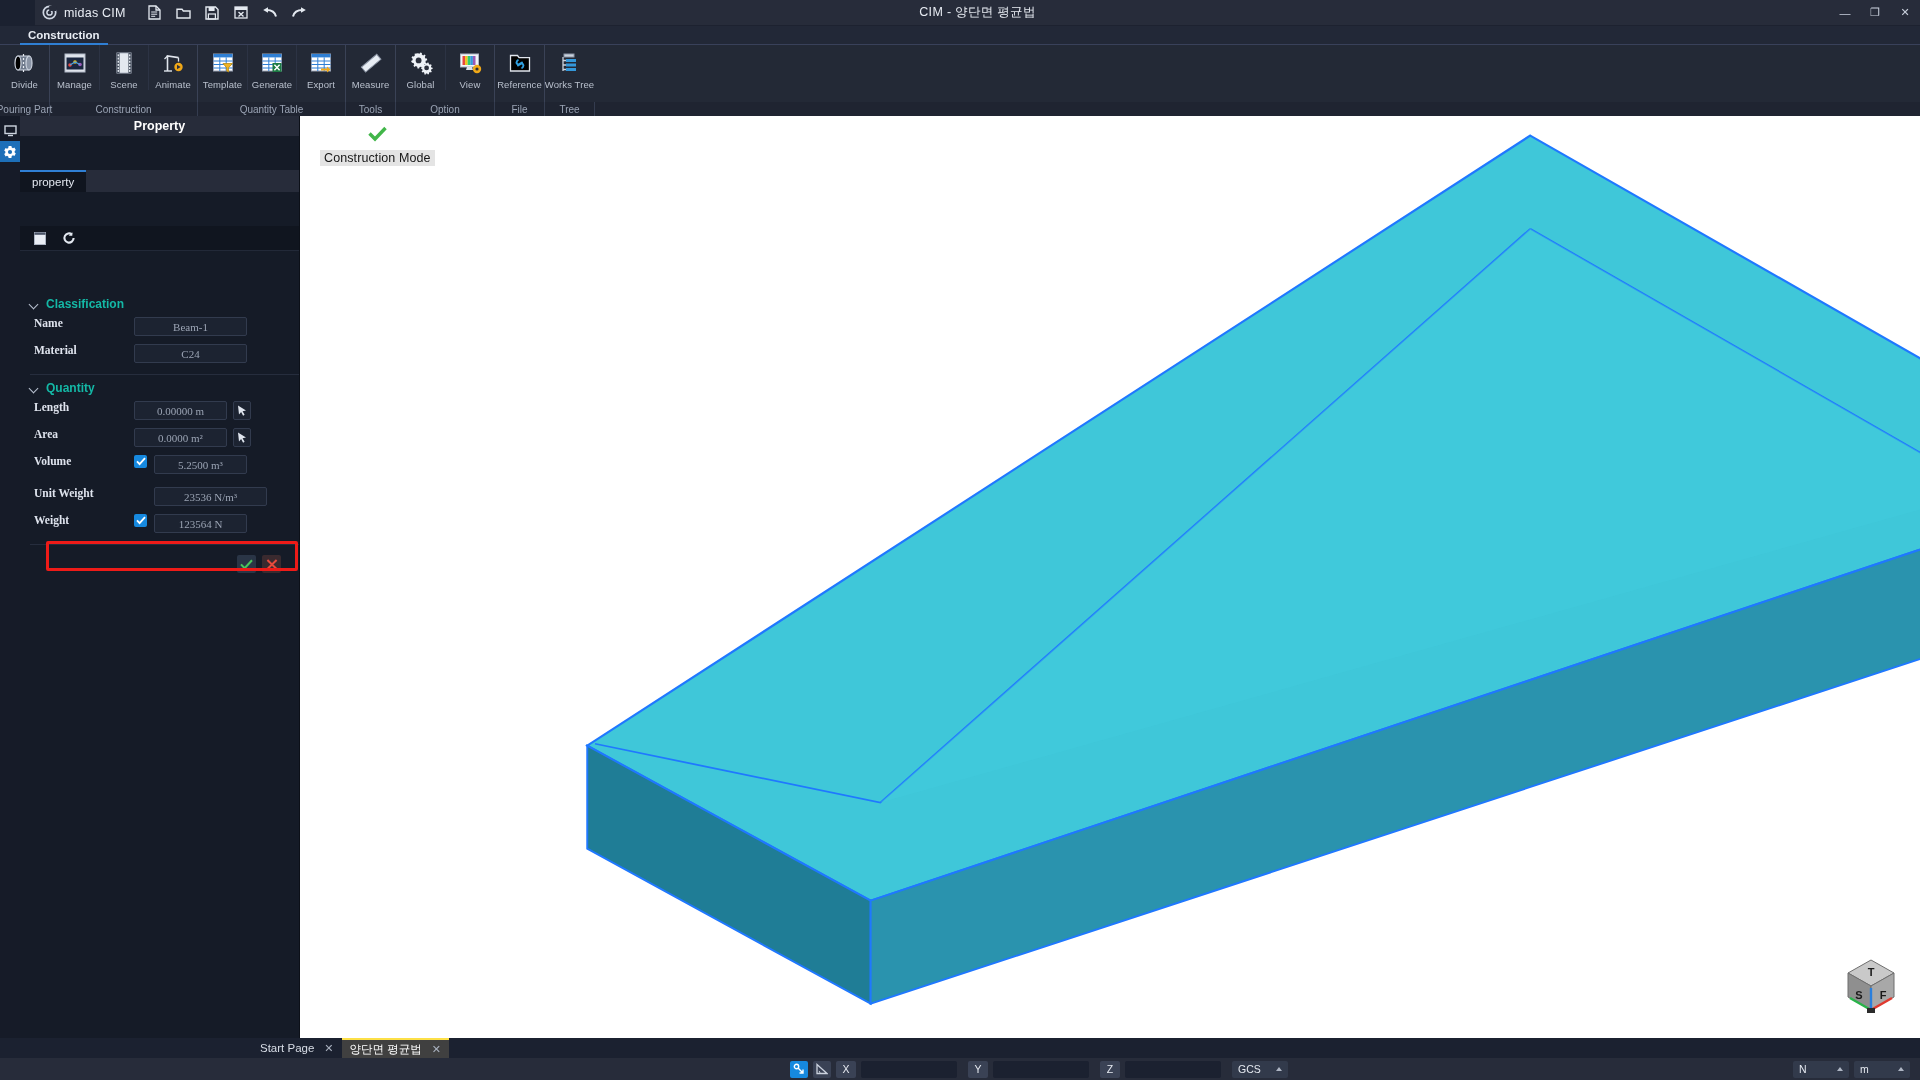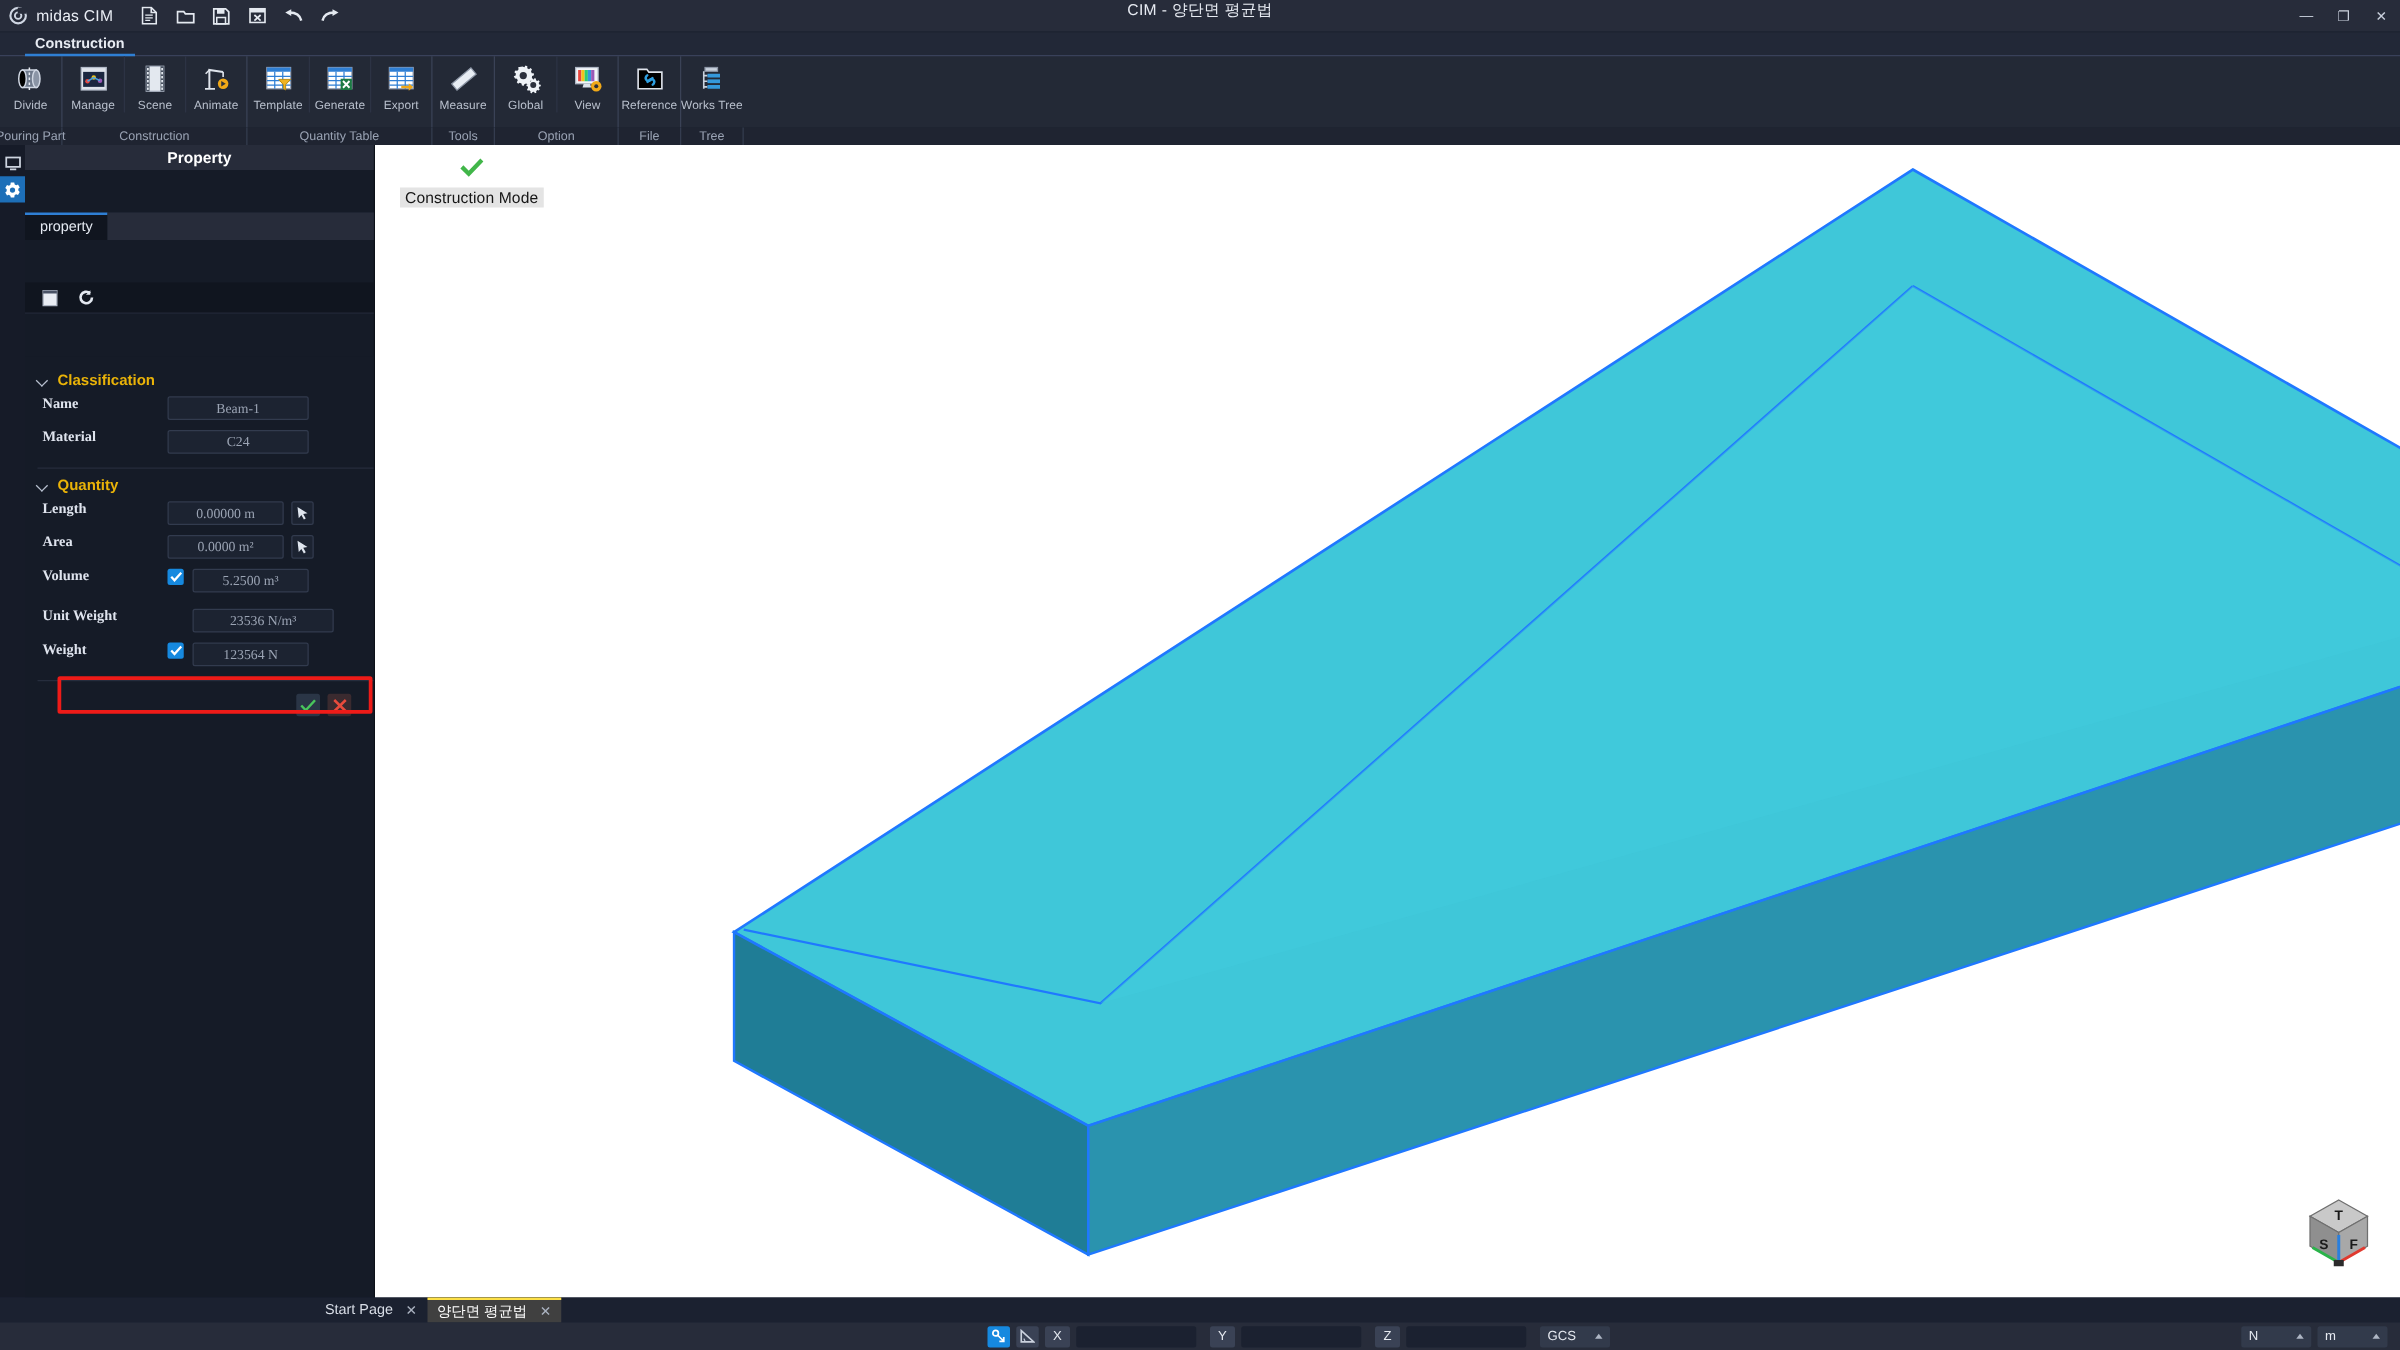--- a/index.html
+++ b/index.html
@@ -8,22 +8,22 @@
     overflow: hidden;
     background: #1b2130;
     font-family: "Liberation Sans", sans-serif;
     color: #d6dbe5;
     -webkit-font-smoothing: antialiased;
   }
   #app { position: relative; width: 1920px; height: 1080px; display: flex; flex-direction: column; }
 
   
   .titlebar {
-    height: 26px; background: #272c3a; display: flex; 
-    position: relative; flex: 0 0 26px; border-bottom: 1px solid #1d2230;
+    height: 26px; background: #272c3a; display: flex; align-items: center;
+    position: relative; flex: 0 0 26px; border-bottom: 1px solid #1d2230; margin-left: 35px;
   }
   .brand { display: flex; align-items: center; gap: 7px; padding-left: 7px; }
   .brand-logo { width: 15px; height: 15px; position: relative; }
   .brand-logo svg { display: block; }
   .brand-text { font-size: 12.5px; color: #e9edf4; letter-spacing: .2px; }
   .qa-icons { display: flex; align-items: center; gap: 0px; margin-left: 14px; }
   .qa-btn {
     width: 29px; height: 24px; display: flex; align-items: center; justify-content: center;
     color: #e4e9f0;
   }
@@ -99,21 +99,21 @@
     height: 25px; background: #10151f; display: flex; align-items: center; gap: 10px; padding-left: 10px;
     border-bottom: 1px solid #222938;
   }
   .ptb-btn { width: 19px; height: 19px; display: flex; align-items: center; justify-content: center; color: #e3e8f0; }
   .ptb-btn.sel { background: #2a3purple; outline: 1px solid #3d4counter; }
   .ptb-btn svg { display: block; }
   .panel-body { flex: 1; background: #151b27; overflow: hidden; position: relative; padding-top: 6px; }
 
   .section-head {
     display: flex; align-items: center; gap: 7px; padding: 6px 0 6px 10px;
-    font-size: 12px; font-weight: bold; color: #eab308;
+    font-size: 12px; font-weight: bold; color: #14b8a6;
   }
   .chev { width: 9px; height: 9px; position: relative; }
   .chev::before {
     content: ""; position: absolute; left: 0; top: 1px; width: 6px; height: 6px;
     border-right: 1.4px solid #b9c2d1; border-bottom: 1.4px solid #b9c2d1;
     transform: rotate(45deg);
   }
   .prow {
     display: flex; align-items: flex-start; height: 27px; padding-left: 14px; padding-right: 4px;
     position: relative;

